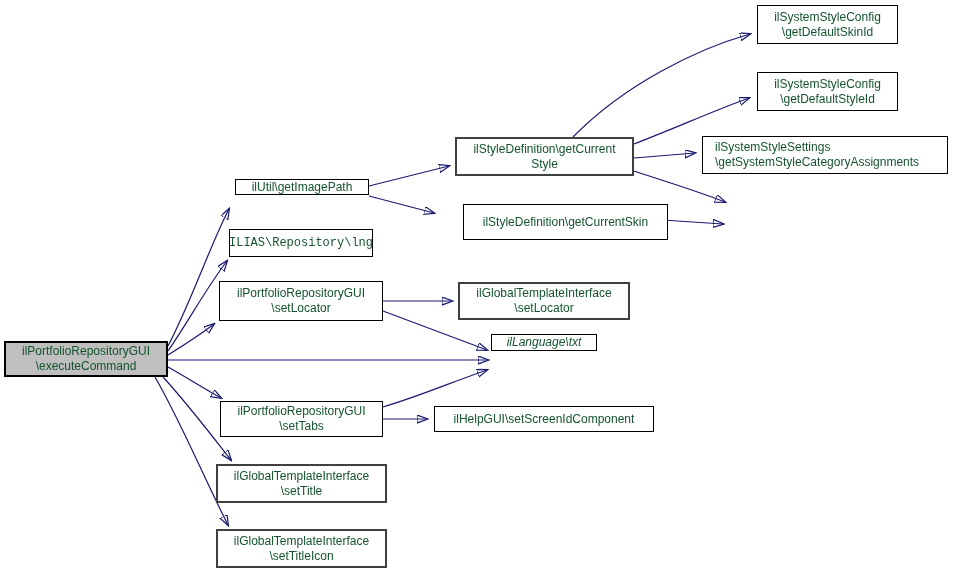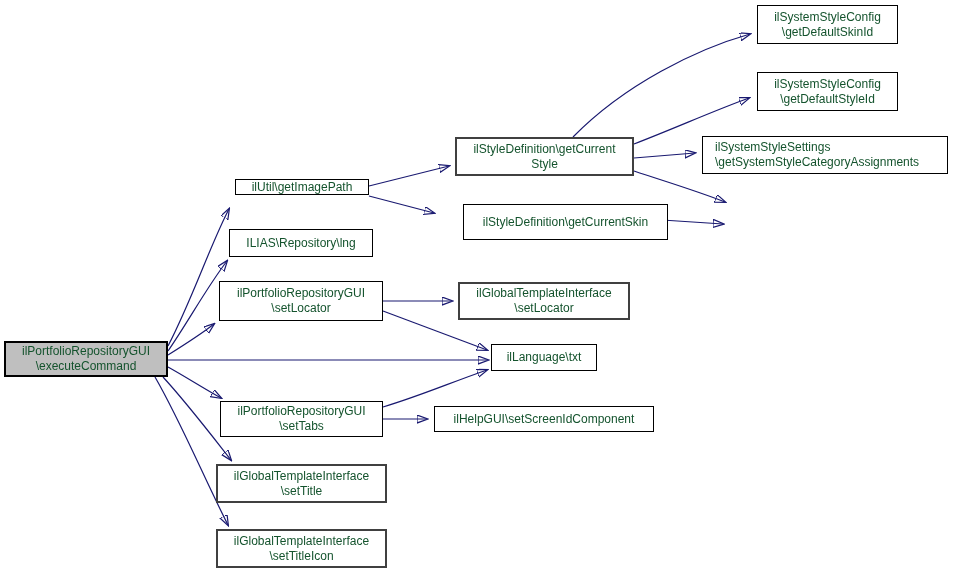--- a/index.html
+++ b/index.html
@@ -85,26 +85,26 @@
     <path marker-end="url(#arrow)" d="M 383,311 L 487,350"></path>
     <path marker-end="url(#arrow)" d="M 383,407 C 420,396 452,382 487,370"></path>
     <path marker-end="url(#arrow)" d="M 383,419 L 427,419"></path>
   </svg>
 
   <div class="node main" style="left:4px; top:341px; width:164px; height:36px;">ilPortfolioRepositoryGUI
 \executeCommand</div>
 
   <div class="node" style="left:235px; top:179px; width:134px; height:16px;">ilUtil\getImagePath</div>
 
-  <div class="node" style="left:229px; top:229px; width:144px; height:28px;">ILIAS\Repository\lng</div>
+  <div class="node" style="left:229px; top:229px; width:144px; height:28px;font-family:Liberation Mono, monospace;">ILIAS\Repository\lng</div>
 
   <div class="node" style="left:219px; top:281px; width:164px; height:40px;">ilPortfolioRepositoryGUI
 \setLocator</div>
 
-  <div class="node" style="left:491px; top:344px; width:106px; height:27px;">ilLanguage\txt</div>
+  <div class="node" style="left:491px; top:334px; width:106px; height:17px;font-style:italic;">ilLanguage\txt</div>
 
   <div class="node" style="left:220px; top:401px; width:163px; height:36px;">ilPortfolioRepositoryGUI
 \setTabs</div>
 
   <div class="node thick" style="left:216px; top:464px; width:171px; height:39px;">ilGlobalTemplateInterface
 \setTitle</div>
 
   <div class="node thick" style="left:216px; top:529px; width:171px; height:39px;">ilGlobalTemplateInterface
 \setTitleIcon</div>
 

